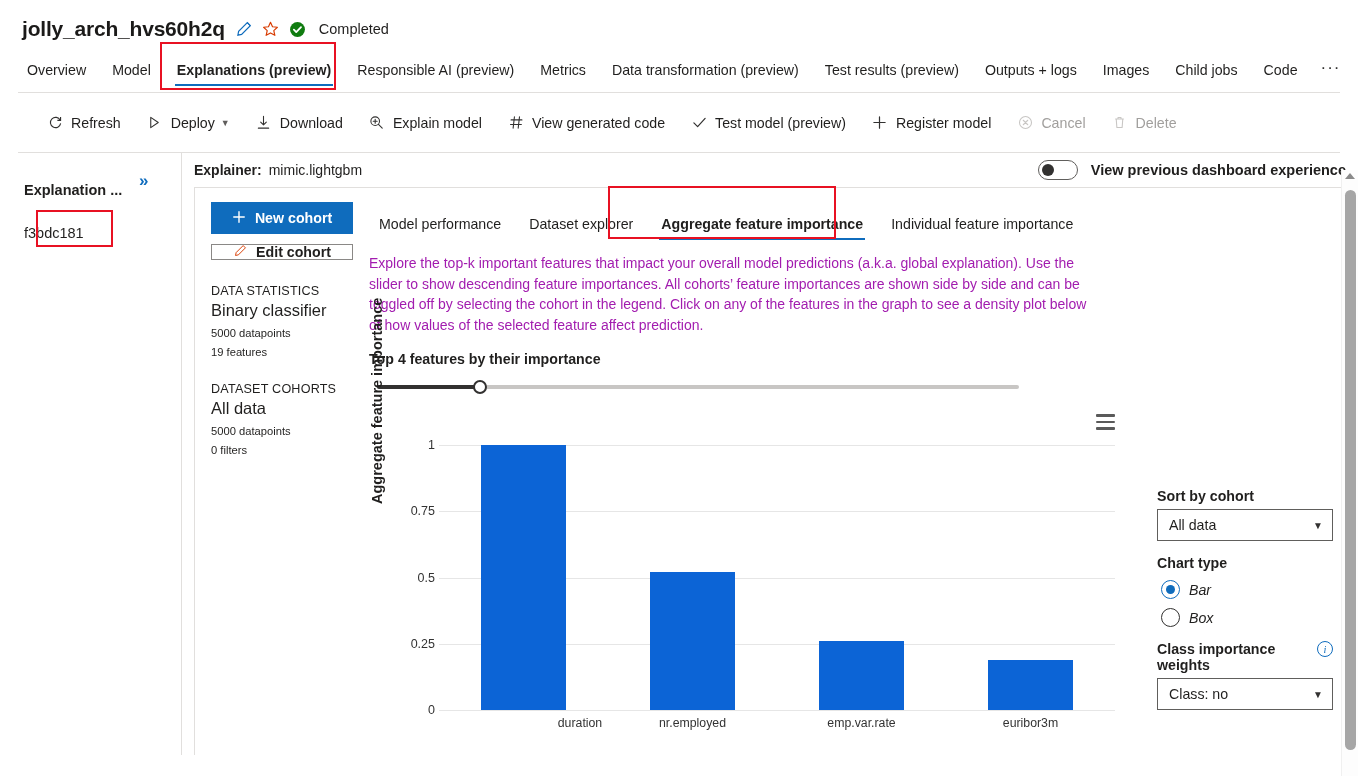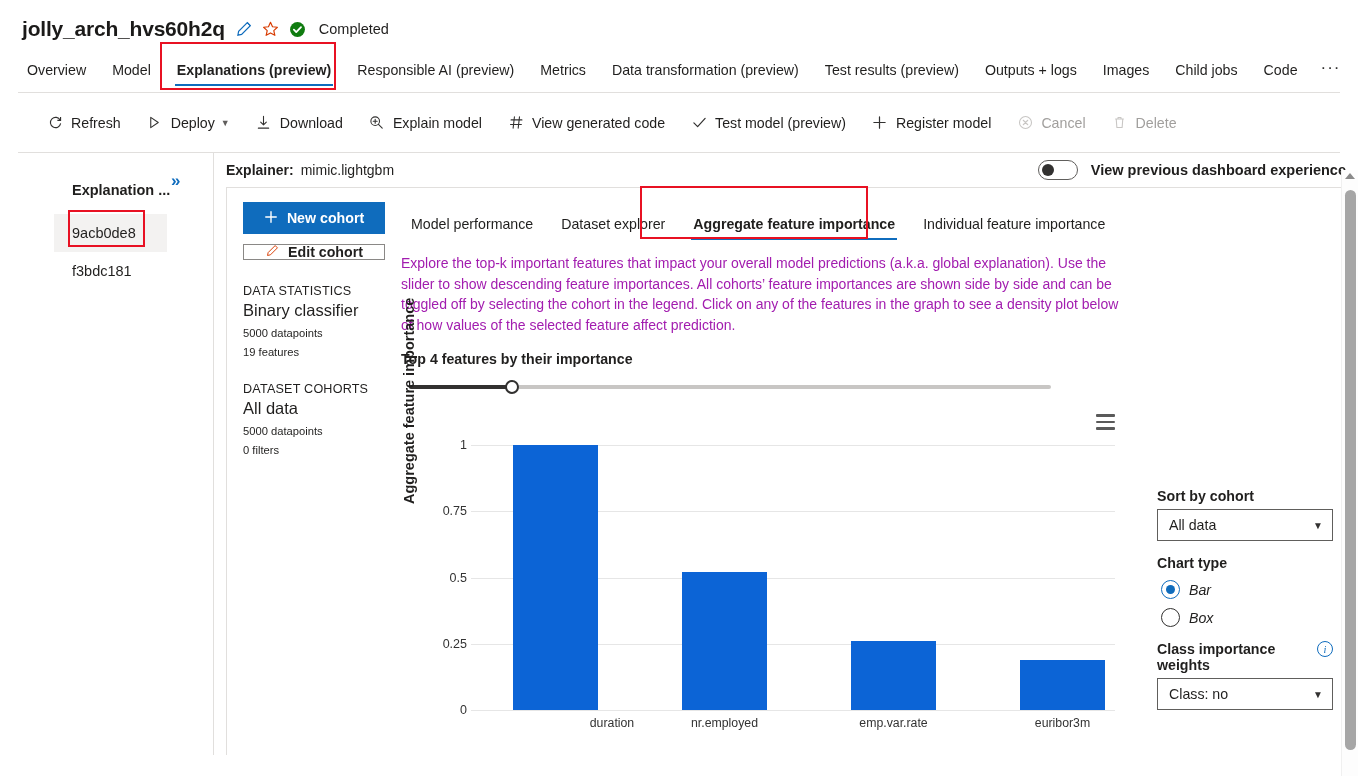--- a/index.html
+++ b/index.html
@@ -70,23 +70,22 @@
   }
   .cmd.disabled { color: #a19f9d; cursor: default; }
   .cmd .chev { font-size: 9px; color: #605e5c; margin-left: -2px; }
   .cmd-ico { width: 16px; height: 16px; display:inline-flex; align-items:center; justify-content:center; }
 
   
   .body-wrap { display: flex; height: 602px; }
 
   .left-rail {
     width: 181px; flex: 0 0 181px;
-    padding-top: 12px; padding-left: 22px;
+    padding-top: 12px; padding-left: 6px;
     position: relative;
-    margin-left: 32px;
   }
   .exp-list {
     width: 113px; background: #fff;
     border: 0;
   }
   .exp-list-head {
     font-size: 14.5px; font-weight: 600; color: #201f1e;
     padding: 17px 0 16px 18px;
     white-space: nowrap;
   }
@@ -412,23 +411,20 @@
     <span>Delete</span>
   </div>
 
 </div>
 
 <div class="body-wrap">
 
   <div class="left-rail">
     <div class="exp-list">
       <div class="exp-list-head">Explanation ...</div>
-      <div class="exp-row selected">
-        <span>9acb0de8</span>
-      </div>
       <div class="exp-row">
         <span>f3bdc181</span>
       </div>
     </div>
     <div class="chev-expand">»</div>
     <div class="exp-row-highlight"></div>
   </div>
 
   <div class="main-pane">
 

